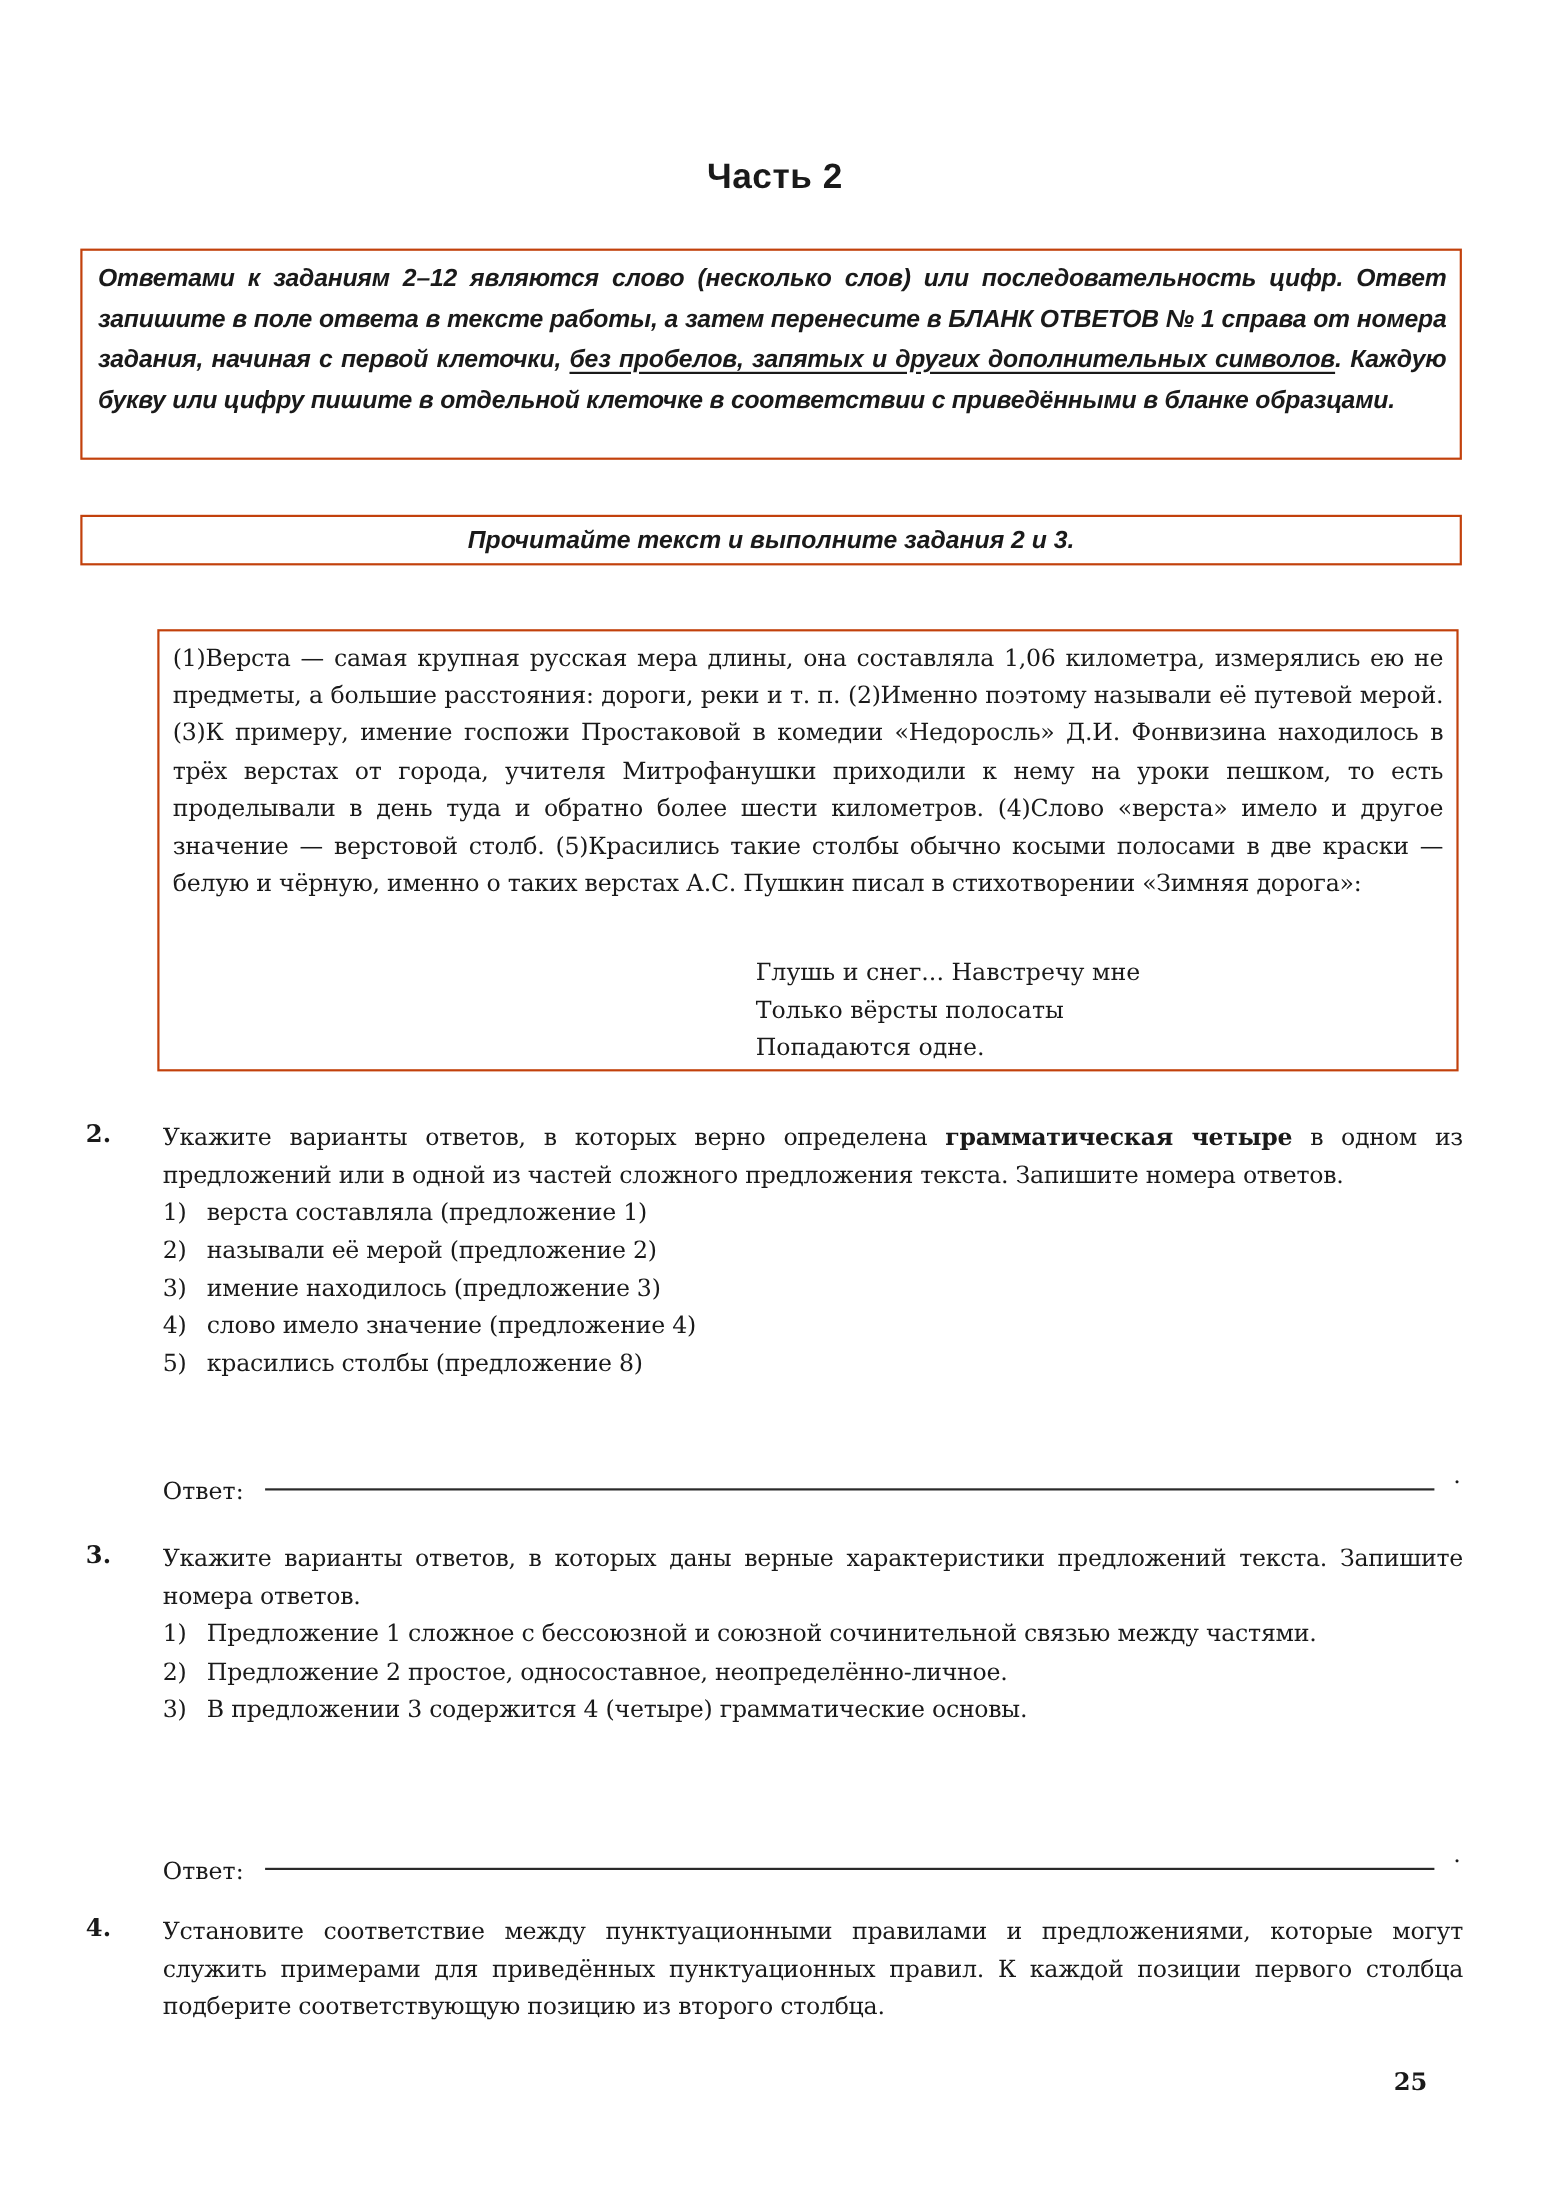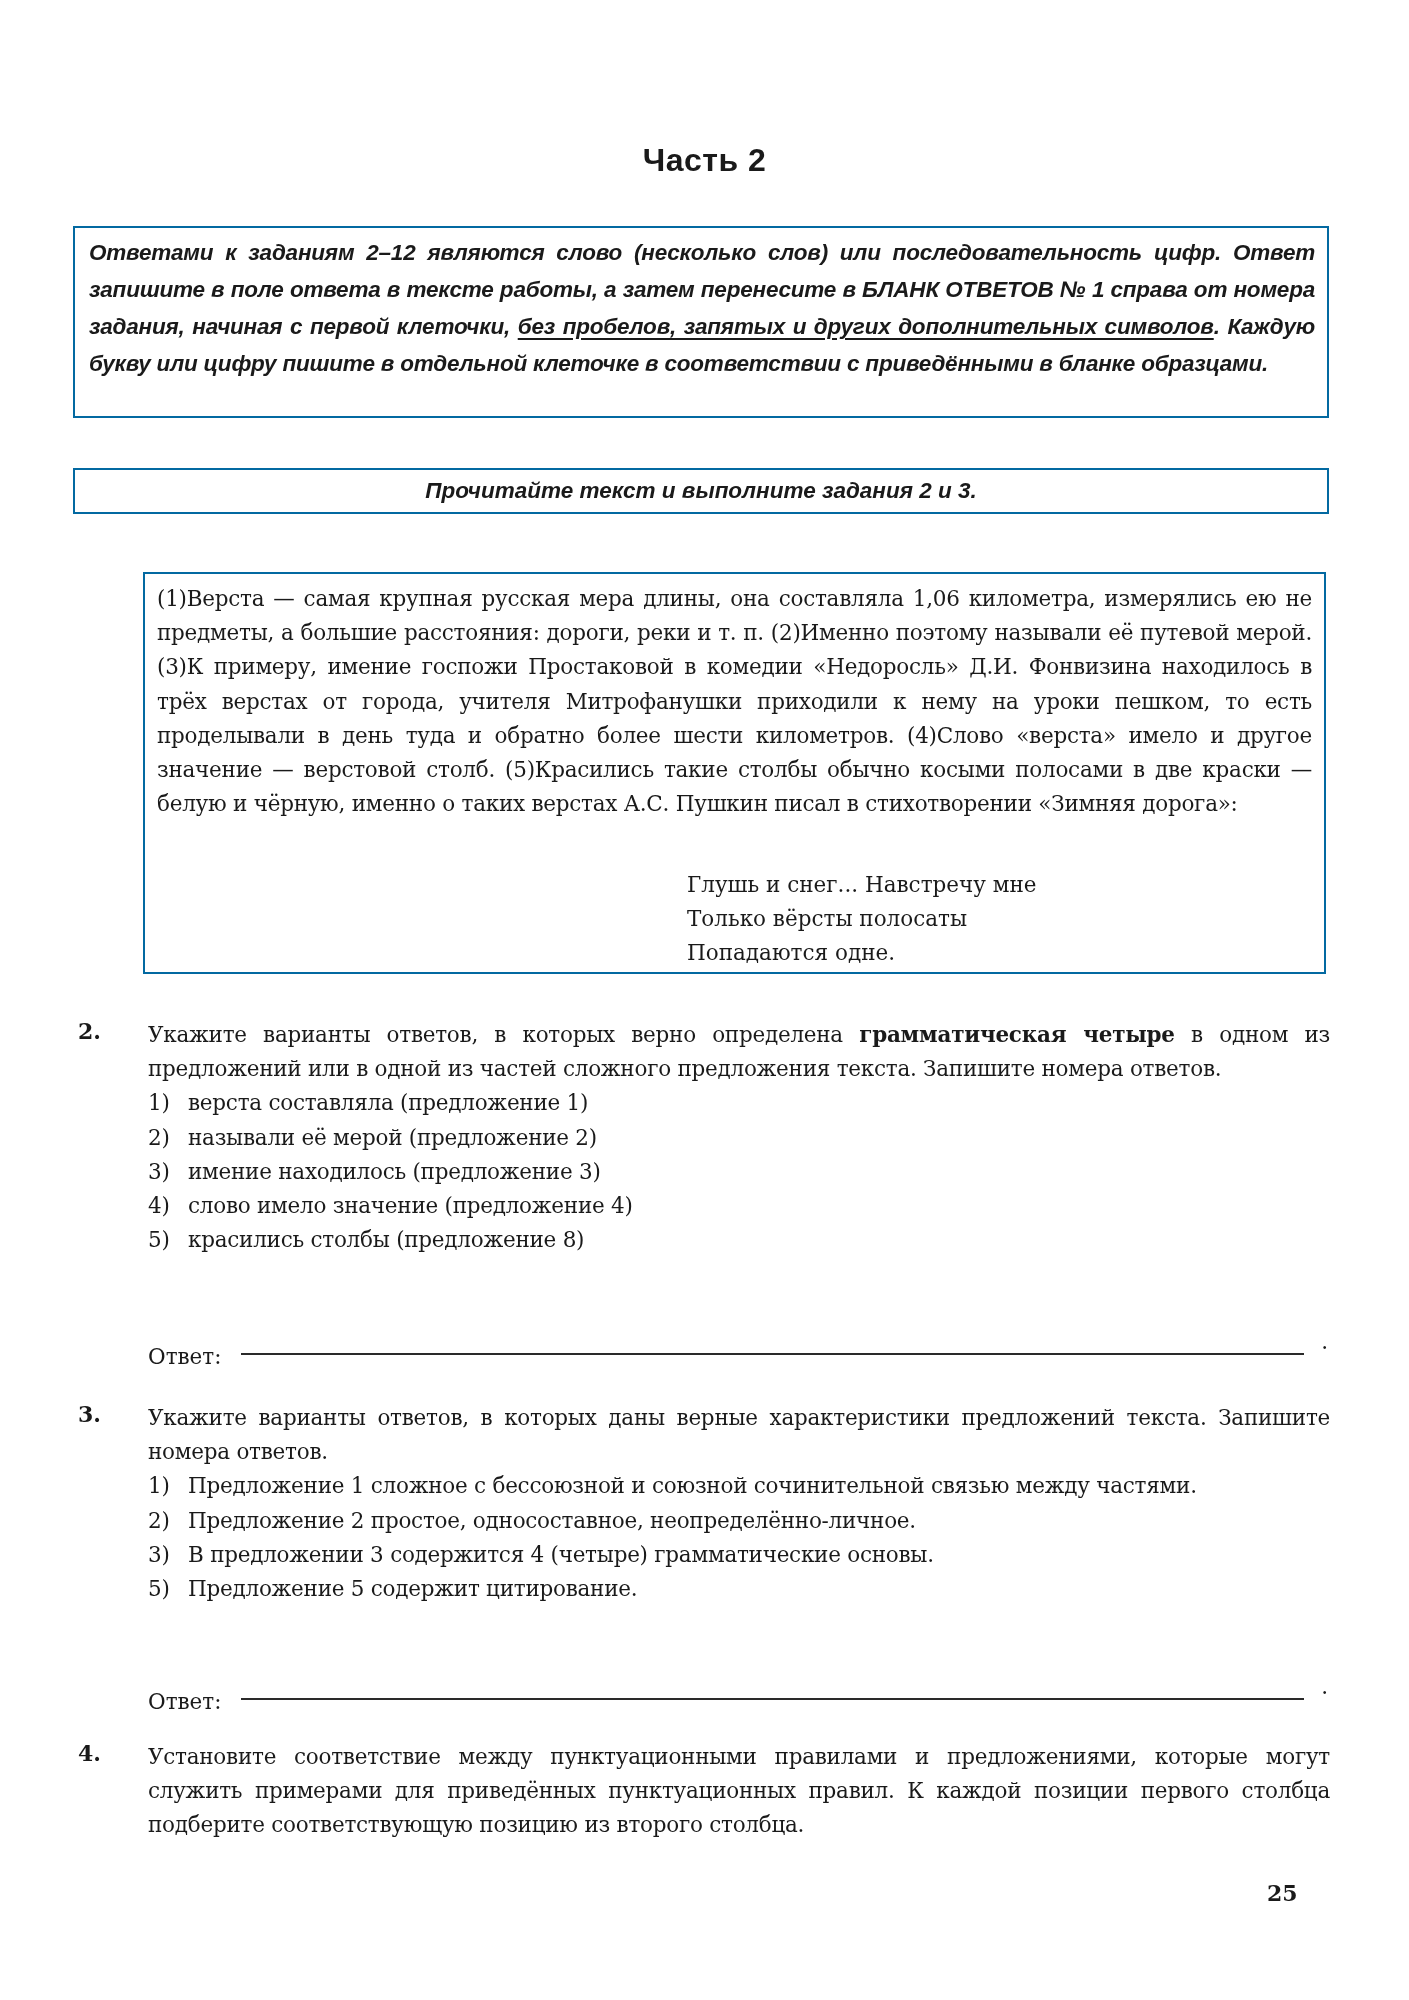--- a/index.html
+++ b/index.html
@@ -3,21 +3,21 @@
 <meta charset="utf-8">
 <style>
   html, body { margin: 0; padding: 0; background: #ffffff; }
   body { width: 1409px; height: 2000px; position: relative; overflow: hidden; color: #1a1a1a; }
   .sans { font-family: "Liberation Sans", "DejaVu Sans", sans-serif; }
   .serif { font-family: "DejaVu Serif", "Liberation Serif", serif; }
 
   #part-title { position: absolute; left: 0; width: 1409px; top: 142px; text-align: center;
     font-size: 32px; font-weight: bold; letter-spacing: 0.5px; }
 
-  .box { position: absolute; border: 2px solid #0369a1; box-sizing: border-box; }
+  .box { position: absolute; border: 2px solid #c2410c; box-sizing: border-box; }
   #instruction-box { left: 73px; top: 226px; width: 1256px; height: 192px; padding: 6px 12px 0 14px; }
   #instruction-text { font-size: 22.5px; font-weight: bold; font-style: italic; line-height: 37px;
     text-align: justify; letter-spacing: -0.2px; margin: 0; }
   #instruction-text u { text-decoration: underline; text-underline-offset: 4px; }
 
   #read-box { left: 73px; top: 468px; width: 1256px; height: 46px; text-align: center; }
   #read-text { font-size: 22.5px; font-weight: bold; font-style: italic; line-height: 42px; }
 
   #passage-box { left: 143px; top: 572px; width: 1183px; height: 402px; padding: 8px 12px 0 12px; }
   #passage-text { font-size: 21.5px; line-height: 34.2px; text-align: justify; margin: 0;
@@ -88,21 +88,20 @@
 </div>
 
 <div id="task-3" class="task serif">
   <span class="task-num">3.</span>
   <div class="task-body">
     <div>Укажите варианты ответов, в которых даны верные характеристики предложений текста. Запишите номера ответов.</div>
     <ul class="options">
       <li><span class="opt-num">1)</span><span>Предложение 1 сложное с бессоюзной и союзной сочинительной связью между частями.</span></li>
       <li><span class="opt-num">2)</span><span>Предложение 2 простое, односоставное, неопределённо-личное.</span></li>
       <li><span class="opt-num">3)</span><span>В предложении 3 содержится 4 (четыре) грамматические основы.</span></li>
-      <li><span class="opt-num">5)</span><span>Предложение 5 содержит цитирование.</span></li>
     </ul>
   </div>
 </div>
 <div id="answer-3" class="answer-row serif">
   <span class="answer-label">Ответ:</span>
   <div class="answer-line"></div>
   <span class="answer-dot">.</span>
 </div>
 
 <div id="task-4" class="task serif">

